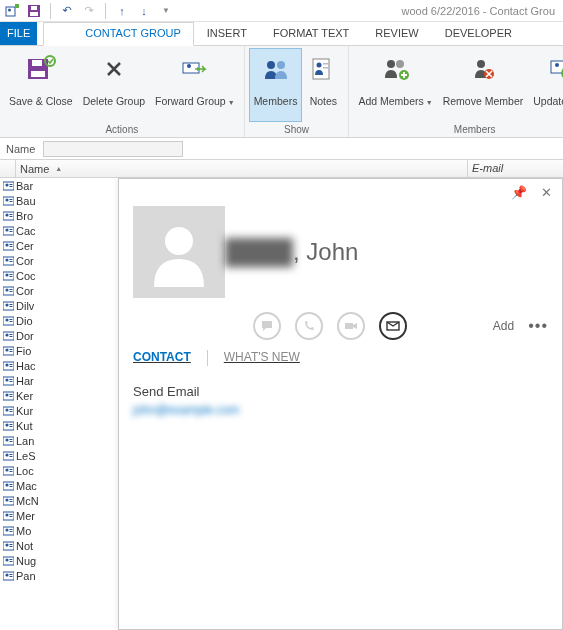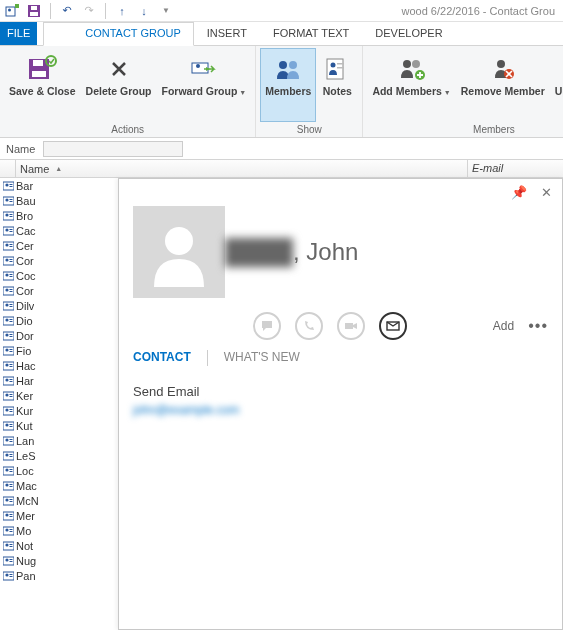--- a/index.html
+++ b/index.html
@@ -17,21 +17,21 @@
 .tab.active { color:#0072c6; border:1px solid #d4d4d4; border-bottom:1px solid #fff; background:#fff; margin-bottom:-1px; margin-left:6px;padding-left:41px; }
 .tab.normal { color:#444; }
 
 .ribbon { height:92px; background:#f5f6f7; border-bottom:1px solid #d4d4d4; display:flex; }
 .group { display:flex; flex-direction:column; border-right:1px solid #e1e1e1; padding:2px 4px 0; }
 .group .btns { display:flex; flex:1; }
 .group .lbl { text-align:center; font-size:10px; color:#666; padding:2px 0; white-space:nowrap; }
 .rbtn { display:flex; flex-direction:column; align-items:center; justify-content:flex-start; padding:4px 4px 0; cursor:pointer; border:1px solid transparent; min-width:40px; }
 .rbtn.active { background:#cde6f7; border:1px solid #92c0e0; }
 .rbtn .ri { width:32px; height:32px; display:flex; align-items:center; justify-content:center; }
-.rbtn .rt { font-size:10.5px; color:#444; text-align:center; line-height:1.15; margin-top:0; white-space:nowrap;font-weight:bold; }
+.rbtn .rt { font-size:10.5px; color:#444; text-align:center; line-height:1.15; margin-top:10px; white-space:nowrap; }
 .rbtn .caret { font-size:7px; color:#666; margin-left:2px; }
 
 .namerow { height:22px; border-bottom:1px solid #d4d4d4; display:flex; align-items:center; padding:2px 6px; gap:8px; font-size:11px; color:#555; }
 .namerow input { height:16px; width:140px; border:1px solid #ccc; background:#f4f4f4; padding:0 2px; font-size:11px; }
 
 .colhdr { height:18px; background:linear-gradient(#fdfdfd,#f0f0f0); border-bottom:1px solid #d4d4d4; display:flex; font-size:11px; color:#444; }
 .colhdr .c1 { width:16px; border-right:1px solid #d4d4d4; }
 .colhdr .c2 { flex:0 0 452px; border-right:1px solid #d4d4d4; padding:2px 4px; display:flex; align-items:center; }
 .colhdr .c3 { flex:1; padding:2px 4px;font-style:italic; }
 .sortglyph { margin-left:6px; font-size:7px; color:#777; }
@@ -49,21 +49,21 @@
 .pane .hdr { display:flex; padding:0 14px 10px; align-items:center; }
 .avatar { width:92px; height:92px; background:#d9d9d9; display:flex; align-items:center; justify-content:center; }
 .pname { font-size:24px; color:#666; font-weight:300; }
 .blur { filter:blur(4px); }
 .actrow { display:flex; align-items:center; padding:4px 14px 10px; gap:14px; }
 .actrow .spacer { flex:1; }
 .aicon { width:28px; height:28px; border:2px solid #d0d0d0; border-radius:50%; display:flex; align-items:center; justify-content:center; color:#d0d0d0; cursor:pointer; }
 .aicon.on { border-color:#333; color:#333; }
 .addlnk { color:#666; font-size:12px; cursor:pointer; }
 .dots { color:#666; font-size:16px; cursor:pointer; letter-spacing:1px; }
-.ptabs { display:flex; gap:16px; padding:0 14px 8px; font-size:12px; }
+.ptabs { display:flex; gap:16px; padding:0 14px 8px; font-size:12px;text-decoration:underline; }
 .ptab { color:#888; cursor:pointer; padding-bottom:2px; }
 .ptab.active { color:#0072c6; font-weight:600; }
 .ptab.sep { border-left:1px solid #ccc; padding-left:16px; }
 .sect { padding:10px 14px; }
 .sect .sh { font-size:13px; color:#444; margin-bottom:4px; }
 .sect .slnk { font-size:12px; color:#0072c6; cursor:pointer; }
 .sect .semail { font-size:12px; color:#0072c6; filter:blur(3px); }
 </style>
 </head>
 <body>
@@ -92,20 +92,21 @@
   <span class="icon" style="font-size:8px;color:#888">▼</span>
   <span class="spacer"></span>
   <span class="titletext">wood 6/22/2016 - Contact Grou</span>
 </div>
 
 <div class="tabs">
   <div class="tab file">FILE</div>
   <div class="tab active">CONTACT GROUP</div>
   <div class="tab normal">INSERT</div>
   <div class="tab normal">FORMAT TEXT</div>
+  <div class="tab normal">REVIEW</div>
   <div class="tab normal">DEVELOPER</div>
 </div>
 
 <div class="ribbon">
   <div class="group">
     <div class="btns">
       <div class="rbtn">
           <span class="ri">
             <svg width="30" height="28">
               <rect x="2" y="4" width="20" height="20" fill="#7e3f98"></rect>

